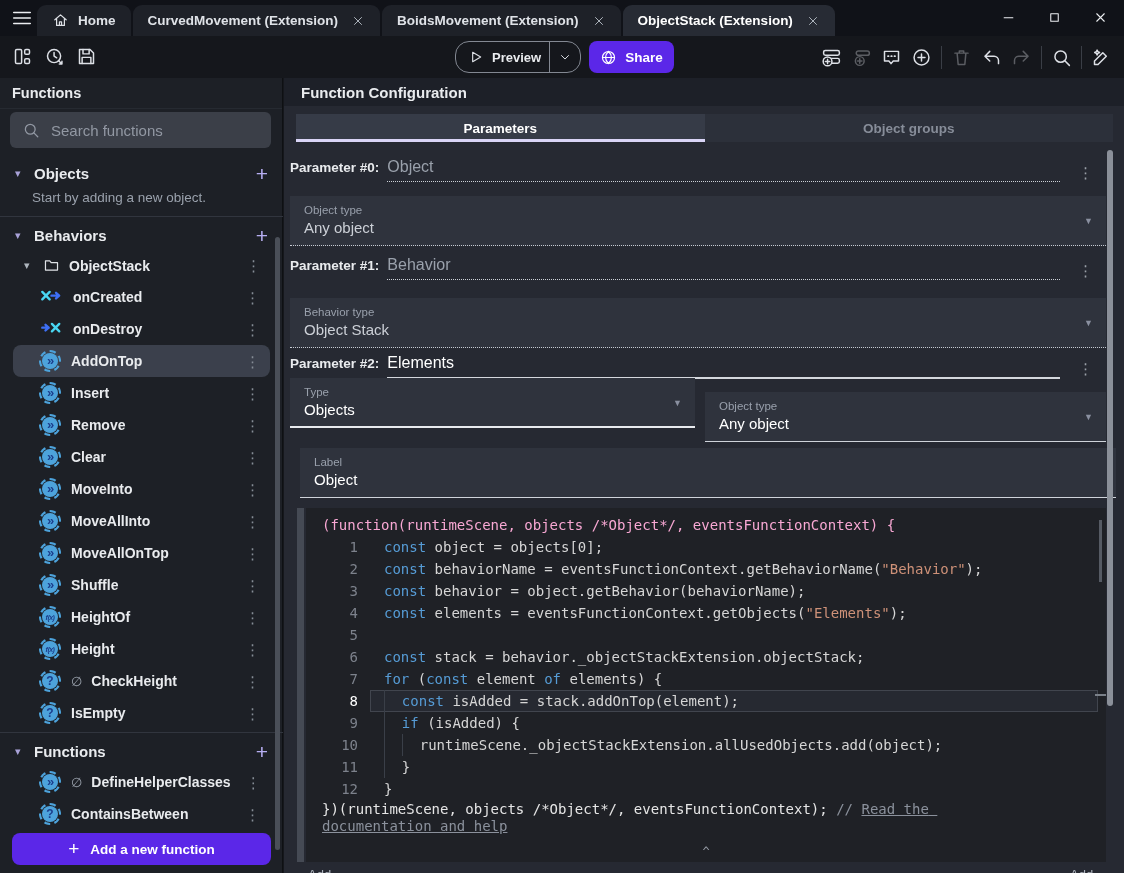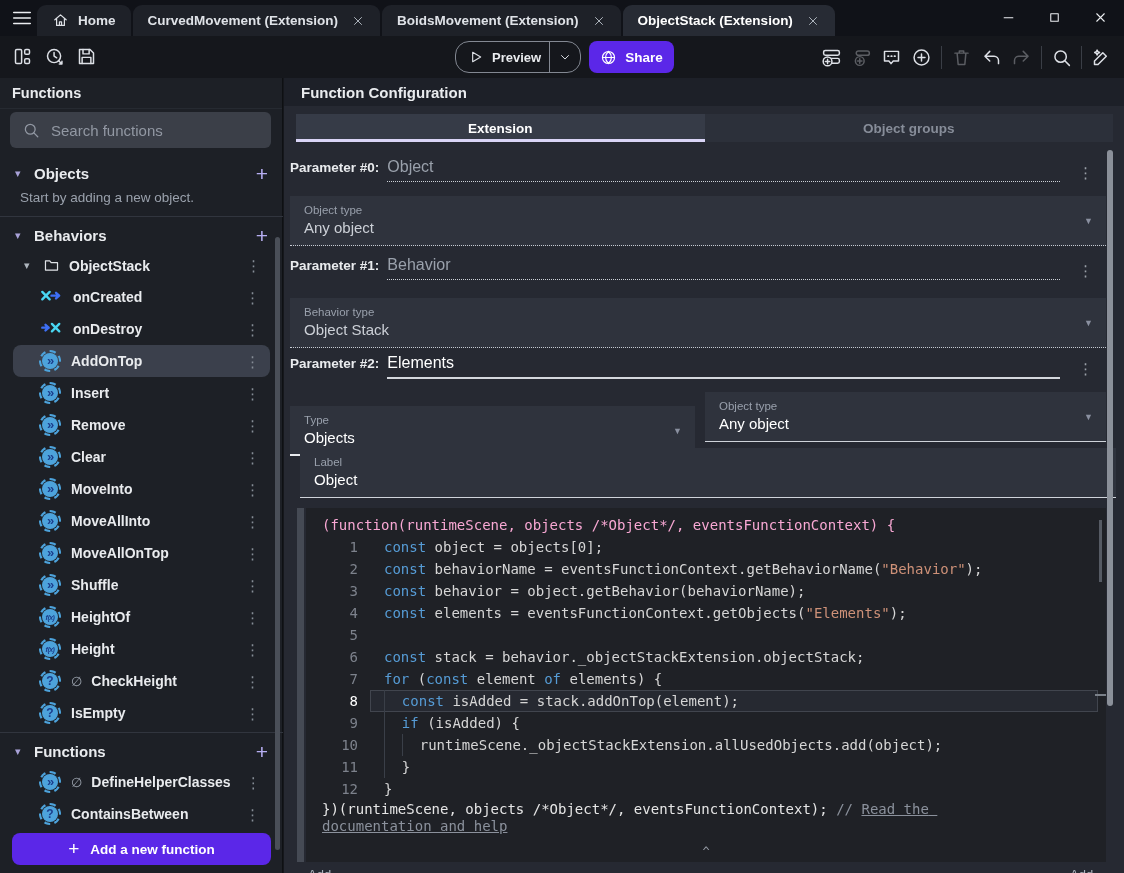--- a/index.html
+++ b/index.html
@@ -41,21 +41,21 @@
   .sidebar-header{height:30px;display:flex;align-items:center;padding:0 12px;font-weight:700;font-size:14.5px;border-bottom:1px solid #262a31}
   .search-box{position:absolute;left:10px;top:34px;width:261px;height:36px;background:#3b3f48;border-radius:6px;
       display:flex;align-items:center;gap:11px;padding:0 12px;box-sizing:border-box;cursor:text}
   .search-box .sicon{width:18px;height:18px;color:#9298a3}
   .search-box .ph{font-size:15px;color:#9298a3}
   .side-scroll{position:absolute;left:0;top:80px;width:283px;height:672px;overflow:hidden}
   .section-head{display:flex;align-items:center;height:30px;padding:0 15px;gap:9px}
   .section-head .chev{color:#a9a2d8;font-size:11px;width:10px}
   .section-head .slabel{font-weight:700;font-size:15px}
   .section-head .plus{margin-left:auto;color:#b7aff2;font-size:21px;font-weight:400;line-height:1;cursor:pointer}
-  .empty-text{padding:2px 0 8px 20px;color:#9aa1ac;font-size:13.5px}
+  .empty-text{padding:2px 0 8px 32px;color:#9aa1ac;font-size:13.5px}
   .sdivider{border-top:1px solid #31353e;margin:3px 0}
   .group-row{display:flex;align-items:center;height:31px;margin:0 13px;padding:0 5px 0 11px;gap:9px;border-radius:8px;cursor:pointer}
   .group-row .chev{color:#aeb5bd;font-size:11px;width:10px}
   .group-row .gficon{width:17px;height:17px;color:#dfe2e7}
   .group-row .glabel{font-weight:700;font-size:14px}
   .bitem{display:flex;align-items:center;height:32px;margin:0 13px;padding:0 6px 0 27px;gap:11px;border-radius:8px;cursor:pointer}
   .bitem.selected{background:#3b404c}
   .bitem .blabel{font-weight:700;font-size:14px}
   .kebab{margin-left:auto;color:#868d96;font-size:15px;line-height:1;cursor:pointer;padding:0 4px}
   .gicon{flex:0 0 16px;width:16px;height:16px;border-radius:50%;background:#4da3dc;outline:2px dashed #4da3dc;outline-offset:1px;
@@ -421,21 +421,21 @@
     <div class="add-fn-btn accent-bg" style="background: rgb(91, 39, 232);">
       <span class="plus">+</span>
       <span>Add a new function</span>
     </div>
     <div class="side-sb"></div>
   </div>
 
   <div class="main">
     <div class="main-header">Function Configuration</div>
     <div class="main-tabs">
-        <div class="mtab active" style="box-shadow: rgb(217, 212, 246) 0px -3px 0px inset;">Extension</div>
+        <div class="mtab active" style="box-shadow: rgb(217, 212, 246) 0px -3px 0px inset;">Parameters</div>
         <div class="mtab">Object groups</div>
       </div>
 
     <div class="prow" style="top:80px">
       <span class="plabel2">Parameter #0:</span>
       <span class="pname">Object</span>
     </div>
     <span class="pkebab" style="top:84px">⋮</span>
     <div class="field f-dot" style="left:6px;top:118px;width:816px">
       <div class="flabel">Object type</div>
@@ -452,21 +452,21 @@
       <div class="flabel">Behavior type</div>
       <div class="fvalue">Object Stack</div>
       <span class="farrow">▼</span>
     </div>
 
     <div class="prow" style="top:276px">
       <span class="plabel2">Parameter #2:</span>
       <span class="pname filled">Elements</span>
     </div>
     <span class="pkebab" style="top:280px">⋮</span>
-    <div class="field f-solid2" style="left:6px;top:328px;width:405px">
+    <div class="field f-solid2" style="left:6px;top:300px;width:405px">
       <div class="flabel">Type</div>
       <div class="fvalue bright">Objects</div>
       <span class="farrow">▼</span>
     </div>
     <div class="field f-solid1" style="left:421px;top:314px;width:401px">
       <div class="flabel">Object type</div>
       <div class="fvalue bright">Any object</div>
       <span class="farrow">▼</span>
     </div>
     <div class="field f-solid1" style="left:16px;top:370px;width:816px">

